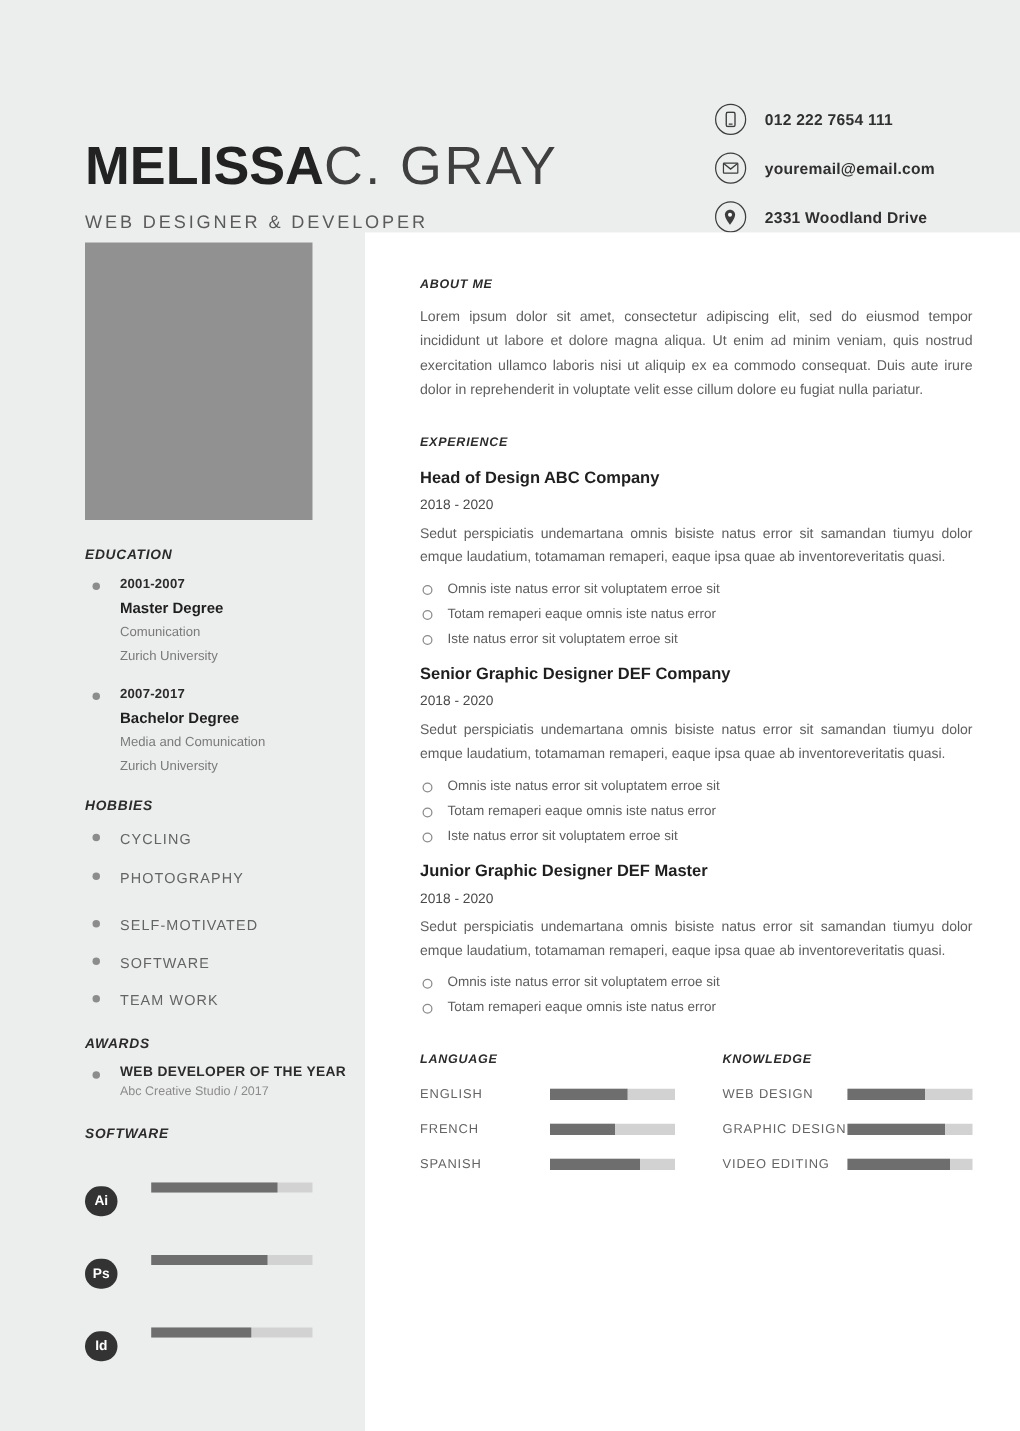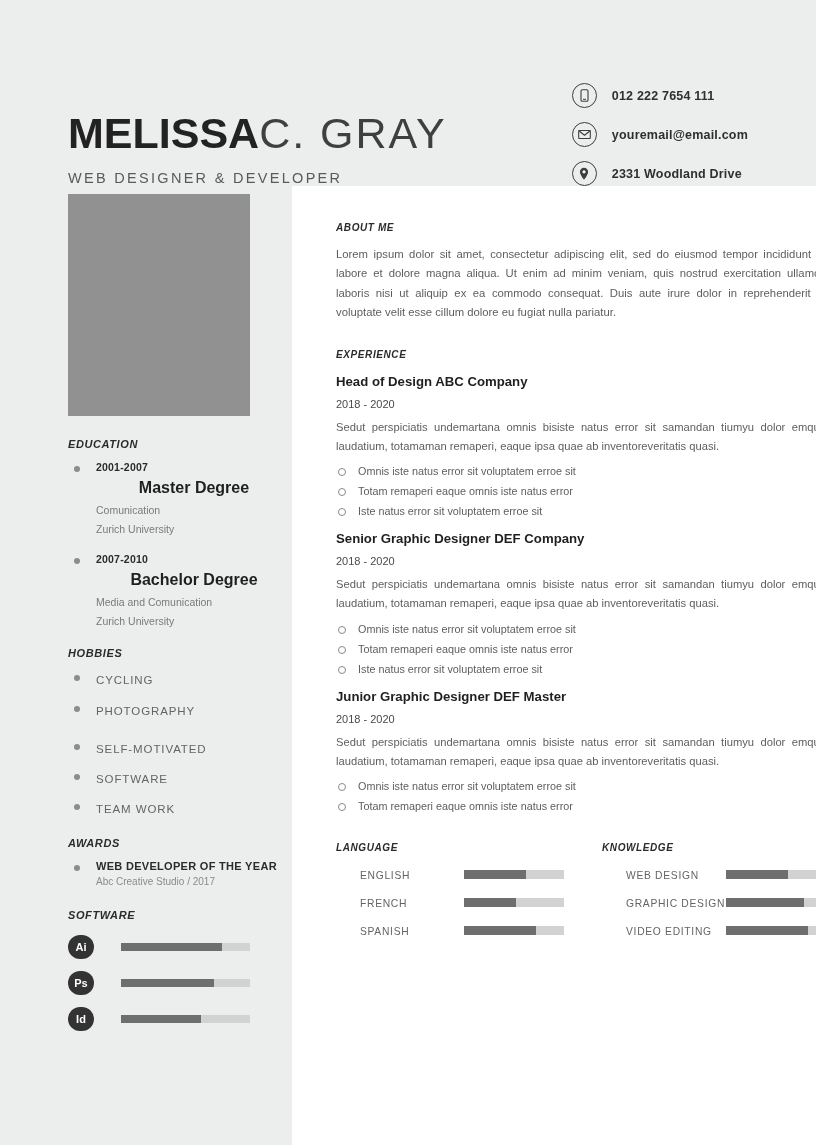--- a/index.html
+++ b/index.html
@@ -122,25 +122,24 @@
     border-radius: 50%;
     background: #8c8c8c;
   }
   .edu-years {
     font-size: 10.5px;
     font-weight: bold;
     color: #2b2b2b;
     letter-spacing: 0.2px;
   }
   .edu-degree {
-    font-size: 16px;
+    font-size: 12px;
     font-weight: bold;
     color: #1f1f1f;
     margin-top: 6px;
-    text-align: center;
   }
   .edu-sub {
     font-size: 10.5px;
     color: #7a7a7a;
     margin-top: 7px;
   }
   .plain-item {
     font-size: 11.5px;
     letter-spacing: 0.9px;
     color: #646464;
@@ -165,20 +164,21 @@
     margin-bottom: 12px;
   }
   .sw-badge {
     width: 26px; height: 24px;
     background: #333;
     color: #fff;
     font-size: 11px;
     font-weight: bold;
     display: flex; align-items: center; justify-content: center;
     border-radius: 12px;
+    margin-top: 22px;
   }
   .sw-track {
     margin-left: 27px;
     width: 129px;
     height: 8px;
     background: #d2d2d2;
     position: relative;
   }
   .sw-fill {
     position: absolute; left: 0; top: 0; bottom: 0;
@@ -234,22 +234,22 @@
 
   
   .bottom-cols {
     display: flex;
     margin-top: 30px;
     gap: 38px;
   }
   .bcol { flex: 1; }
   .bar-row {
     display: flex;
+    align-items: center;
     margin-top: 17px;
-    margin-left: 24px;
   }
   .bar-label {
     font-size: 10.3px;
     letter-spacing: 0.7px;
     color: #646464;
     width: 104px;
     flex: 0 0 104px;
   }
   .bar-track {
     height: 9px;
@@ -316,21 +316,21 @@
       <div class="side-sec">
         <div class="sec-title">EDUCATION</div>
         <ul class="side-list">
           <li>
             <div class="edu-years">2001-2007</div>
             <div class="edu-degree">Master Degree</div>
             <div class="edu-sub">Comunication</div>
             <div class="edu-sub">Zurich University</div>
           </li>
           <li style="margin-top:18px;">
-            <div class="edu-years">2007-2010</div>
+            <div class="edu-years">2007-2017</div>
             <div class="edu-degree">Bachelor Degree</div>
             <div class="edu-sub">Media and Comunication</div>
             <div class="edu-sub">Zurich University</div>
           </li>
         </ul>
       </div>
 
       <div class="side-sec" style="margin-top:20px;">
         <div class="sec-title">HOBBIES</div>
         <ul class="side-list">

